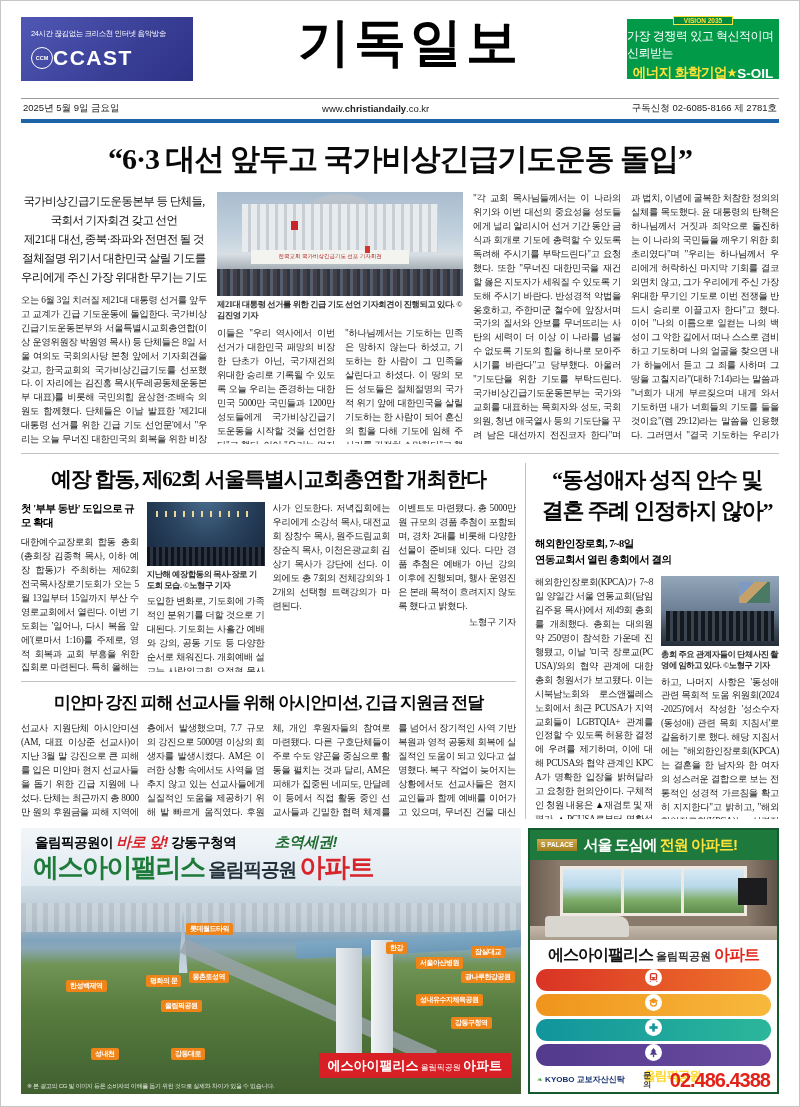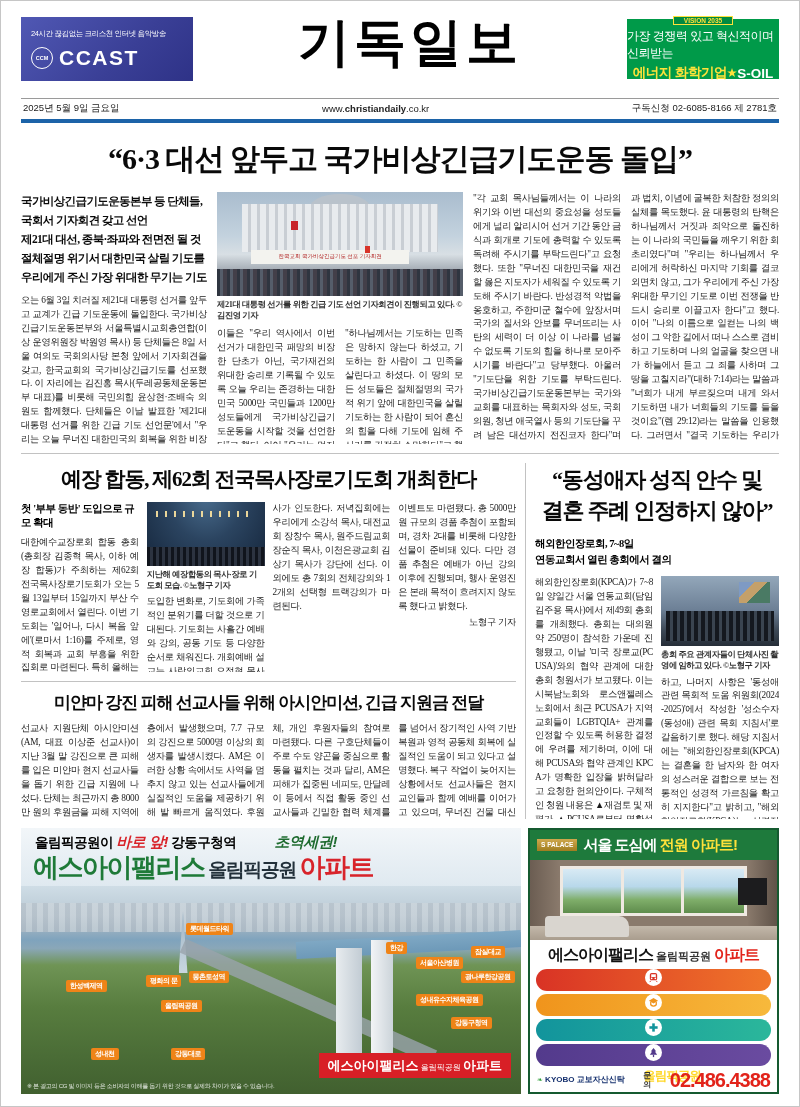--- a/index.html
+++ b/index.html
@@ -6,21 +6,21 @@
   body{width:800px;height:1107px;font-family:"Liberation Serif","DejaVu Serif",serif;}
   .page{position:relative;width:800px;height:1107px;background:#fff;border:1px solid #c6c6c6;
         box-sizing:border-box;padding:0 20px;overflow:hidden;}
   .sans{font-family:"Liberation Sans","DejaVu Sans",sans-serif;}
 
   
   .header{display:flex;justify-content:space-between;margin-top:16px;height:74px;}
   .ad-ccast{width:172px;height:64px;background:linear-gradient(135deg,#5058b4 0%,#3a3f96 60%,#2e3287 100%);
             color:#fff;box-sizing:border-box;padding:7px 10px;display:flex;flex-direction:column;justify-content:center;}
   .ccast-tagline{font-size:7.5px;letter-spacing:-0.4px;}
-  .ccast-row{display:flex;align-items:center;gap:6px;margin-top:7px;}
+  .ccast-row{display:flex;align-items:center;margin-top:7px;}
   .ccm-badge{display:inline-flex;align-items:center;justify-content:center;width:20px;height:20px;
              border:1.5px solid #fff;border-radius:50%;font-size:5.5px;font-weight:bold;}
   .ccast-logo{font-weight:bold;font-size:21px;letter-spacing:1.5px;}
   .masthead{font-size:52px;font-weight:900;letter-spacing:4px;color:#000;line-height:1;}
   .ad-soil{width:152px;height:64px;background:#009a49;color:#fff;display:flex;flex-direction:column;
            align-items:center;justify-content:center;box-sizing:border-box;border-top:2px solid #fff;border-bottom:2px solid #fff;}
   .vision-badge{font-size:6.5px;font-weight:bold;color:#ffe23a;background:#008a40;border:1px solid #ffe23a;
                 padding:0 10px;margin-bottom:3px;}
   .soil-line1{font-size:12px;letter-spacing:-0.5px;margin-bottom:2px;}
   .soil-row{display:flex;align-items:center;gap:0;}
@@ -28,21 +28,21 @@
   .soil-brand{font-size:13.5px;font-weight:900;color:#fff;letter-spacing:0;}
 
   .dateline{display:flex;justify-content:space-between;align-items:center;font-size:9.5px;color:#222;
             border-top:1px solid #9a9a9a;margin-top:7px;padding:3px 2px 2px;}
   .blue-rule{height:4px;background:#1c63a8;margin-top:2px;}
 
   
   .main-headline{text-align:center;font-size:30px;font-weight:900;letter-spacing:-1px;color:#090909;
                  margin:16px 0 12px;}
   .main-cols{display:grid;grid-template-columns:186px 118px 118px 148px 148px;gap:6px 10px;height:252px;overflow:hidden;}
-  .subheads div{font-size:11.5px;font-weight:bold;line-height:1.65;letter-spacing:-0.6px;color:#0a0a0a;}
+  .subheads div{font-size:11.5px;font-weight:normal;line-height:1.65;letter-spacing:-0.6px;color:#0a0a0a;text-align:center;}
   .body-txt{font-size:9.3px;line-height:1.5;text-align:justify;color:#1a1a1a;letter-spacing:-0.3px;word-break:break-all;}
   .mc1{grid-column:1;grid-row:1/3;}
   .mc1 .body-txt{margin-top:7px;}
   .photo-main-wrap{grid-column:2/4;grid-row:1;}
   .mc2{grid-column:2;grid-row:2;}
   .mc3{grid-column:3;grid-row:2;}
   .mc4{grid-column:4;grid-row:1/3;}
   .mc5{grid-column:5;grid-row:1/3;}
   .caption{font-size:8.3px;font-weight:bold;color:#333;margin-top:3px;line-height:1.35;letter-spacing:-0.4px;}
   .byline{text-align:right;font-size:9.3px;color:#1a1a1a;margin-top:2px;letter-spacing:-0.3px;}
@@ -219,21 +219,21 @@
 
       </div>
     </div>
   </div>
 
   <div class="sec-rule"></div>
 
   <div class="middle">
     <div class="mid-left">
       <div>
-        <div class="yj-headline">예장 합동, 제62회 전국목사장로기도회 개최한다</div>
+        <div class="yj-headline">예장 합동, 제62회 서울특별시교회총연합 개최한다</div>
         <div class="yj-cols">
           <div>
             <div class="yj-sub">첫 '부부 동반' 도입으로 규모 확대</div>
             <div class="body-txt">대한예수교장로회 합동 총회(총회장 김종혁 목사, 이하 예장 합동)가 주최하는 제62회 전국목사장로기도회가 오는 5월 13일부터 15일까지 부산 수영로교회에서 열린다. 이번 기도회는 '일어나, 다시 복음 앞에'(로마서 1:16)를 주제로, 영적 회복과 교회 부흥을 위한 집회로 마련된다. 특히 올해는 참가자 구성이 달라졌다. 기존에는 목회자와 장로들이 단독으로 참석했지만, 이번에는 부부 동반 참석을 권장해 참여 규모가 약 3500명으로 대폭 확대될 전망이다. 이는 총회가 보다 넓은 영성 회복의 장을 마련하려는 취지에서</div>
           </div>
           <div>
             <div class="photo-yj"></div>
             <div class="caption">지난해 예장합동의 목사·장로 기도회 모습. ©노형구 기자</div>
             <div class="body-txt" style="margin-top:4px;">도입한 변화로, 기도회에 가족적인 분위기를 더할 것으로 기대된다. 기도회는 사흘간 예배와 강의, 공동 기도 등 다양한 순서로 채워진다. 개회예배 설교는 사랑의교회 오정현 목사가 맡으며, 폐회예배는 서대문교회 장봉생 목</div>
           </div>

